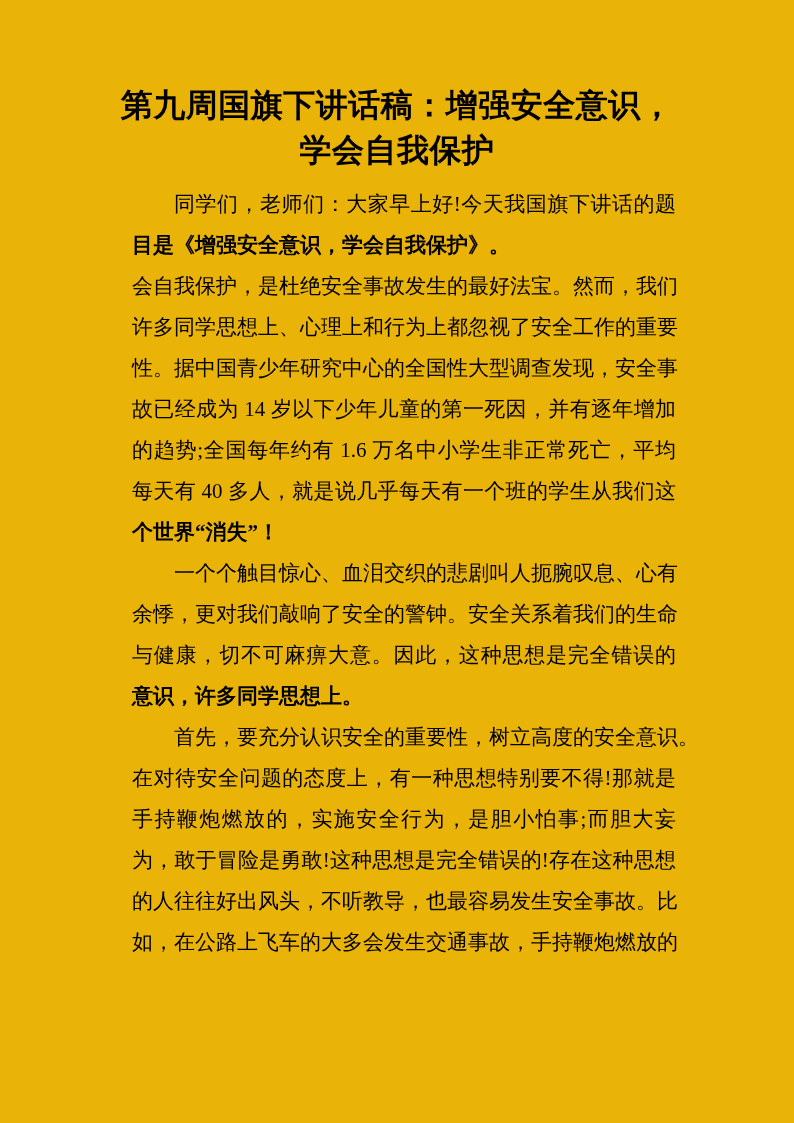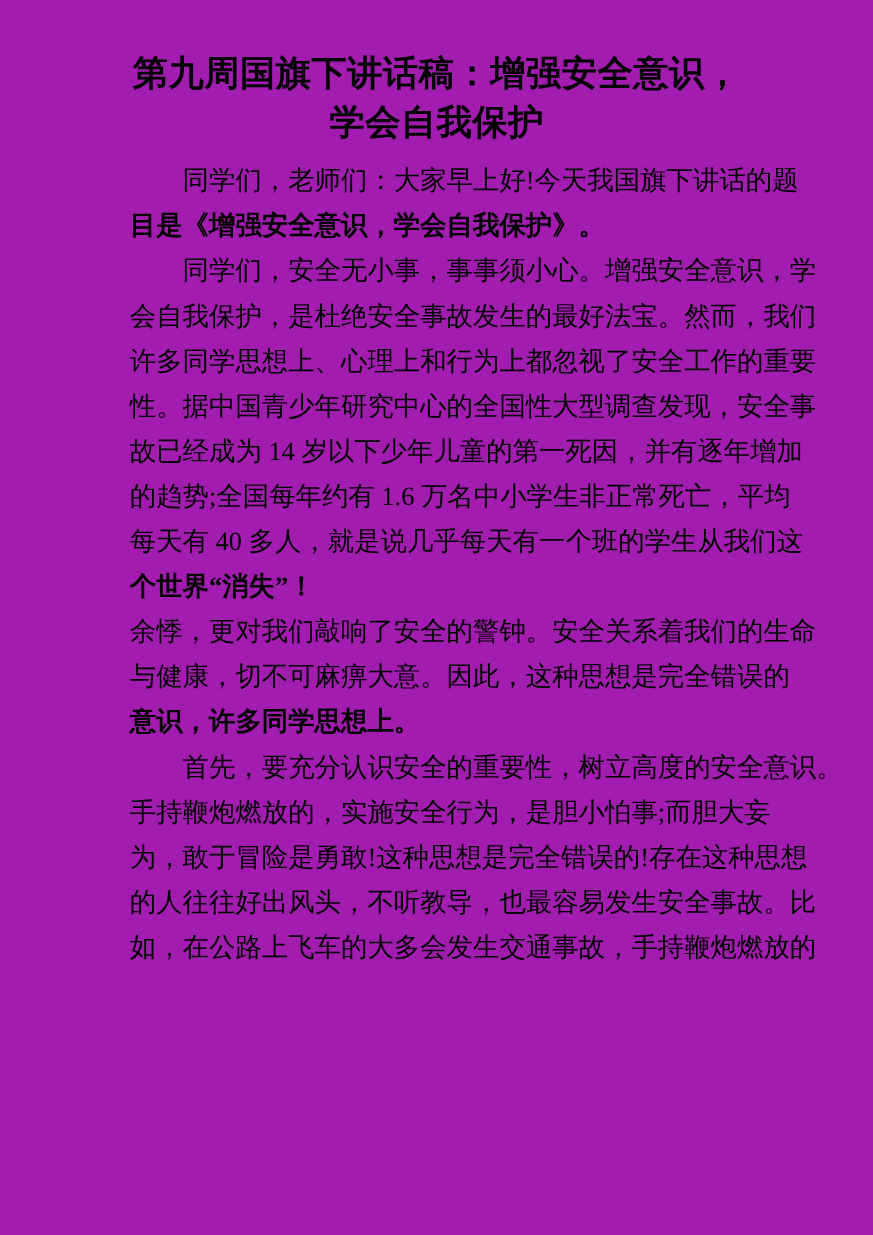--- a/index.html
+++ b/index.html
@@ -5,43 +5,44 @@
   html, body {
     margin: 0;
     padding: 0;
     background: #ffffff;
   }
   .page {
     position: relative;
     width: 794px;
     height: 1123px;
     margin: 0 auto;
-    background: #a21caf;
+    background: #eab308;
     color: #000000;
     box-sizing: border-box;
-    padding: 44px 118px 0 118px;
+    padding: 83px 118px 0 118px;
     overflow: hidden;
     font-family: "Liberation Serif", "DejaVu Serif", serif;
   }
   .title {
     margin: 0;
     font-size: 32px;
     font-weight: bold;
     line-height: 45px;
     text-align: center;
     letter-spacing: 0.5px;
   }
   .title-line {
     display: block;
     white-space: nowrap;
   }
   .doc-body {
     margin-top: 11px;
-    font-size: 24px;
+    font-size: 21px;
     line-height: 41px;
+    margin-left: 14px;
   }
   .paragraph {
     margin: 0;
   }
   .line {
     white-space: nowrap;
     text-align: justify;
     text-align-last: justify;
     text-justify: inter-ideograph;
   }
@@ -60,35 +61,36 @@
   <h1 class="title">
     <span class="title-line">第九周国旗下讲话稿：增强安全意识，</span>
     <span class="title-line">学会自我保护</span>
   </h1>
   <div class="doc-body">
       <div class="paragraph">
         <div class="line first">同学们，老师们：大家早上好!今天我国旗下讲话的题</div>
         <div class="line no-fill">目是《增强安全意识，学会自我保护》。</div>
       </div>
       <div class="paragraph">
-        <div class="line first">同学们，安全无小事，事事须小心。增强安全意识，学</div>
         <div class="line">会自我保护，是杜绝安全事故发生的最好法宝。然而，我们</div>
         <div class="line">许多同学思想上、心理上和行为上都忽视了安全工作的重要</div>
         <div class="line">性。据中国青少年研究中心的全国性大型调查发现，安全事</div>
         <div class="line">故已经成为 14 岁以下少年儿童的第一死因，并有逐年增加</div>
         <div class="line">的趋势;全国每年约有 1.6 万名中小学生非正常死亡，平均</div>
         <div class="line">每天有 40 多人，就是说几乎每天有一个班的学生从我们这</div>
         <div class="line no-fill">个世界“消失”！</div>
       </div>
       <div class="paragraph">
+        <div class="line first">一个个触目惊心、血泪交织的悲剧叫人扼腕叹息、心有</div>
         <div class="line">余悸，更对我们敲响了安全的警钟。安全关系着我们的生命</div>
         <div class="line">与健康，切不可麻痹大意。因此，这种思想是完全错误的</div>
         <div class="line no-fill">意识，许多同学思想上。</div>
       </div>
       <div class="paragraph">
         <div class="line first">首先，要充分认识安全的重要性，树立高度的安全意识。</div>
+        <div class="line">在对待安全问题的态度上，有一种思想特别要不得!那就是</div>
         <div class="line">手持鞭炮燃放的，实施安全行为，是胆小怕事;而胆大妄</div>
         <div class="line">为，敢于冒险是勇敢!这种思想是完全错误的!存在这种思想</div>
         <div class="line">的人往往好出风头，不听教导，也最容易发生安全事故。比</div>
         <div class="line">如，在公路上飞车的大多会发生交通事故，手持鞭炮燃放的</div>
       </div>
     </div>
 </div>
 
 </body></html>

